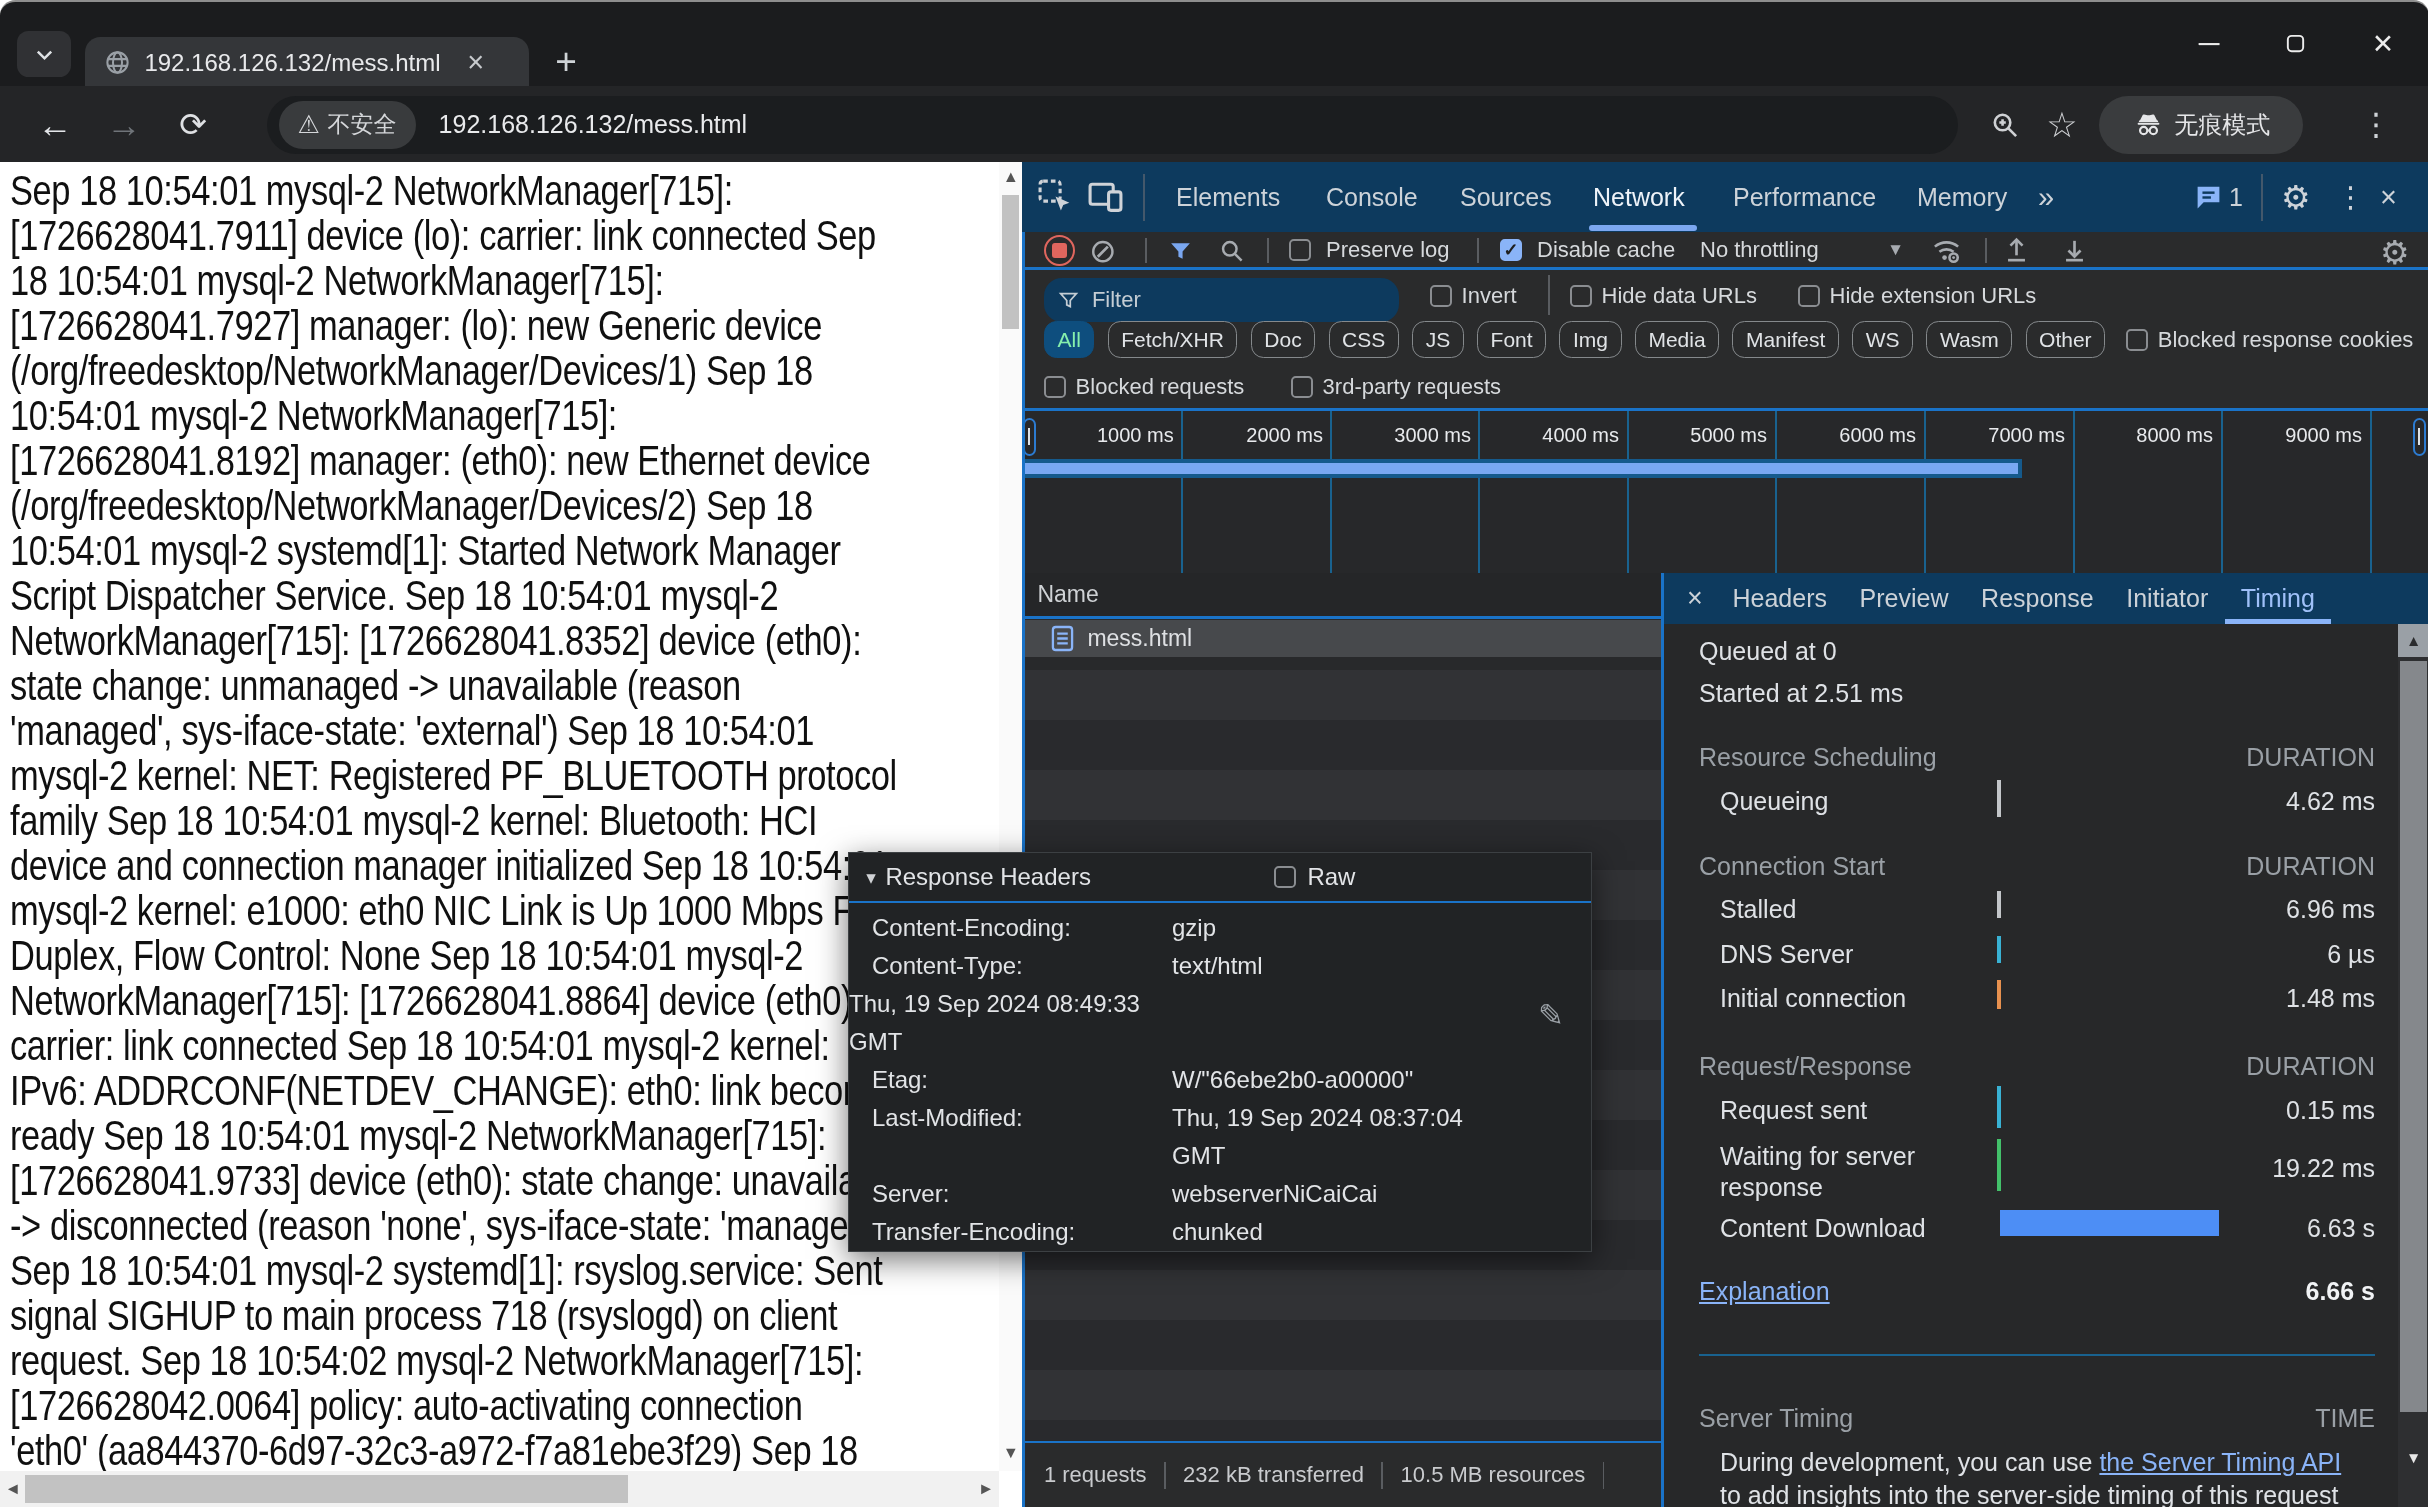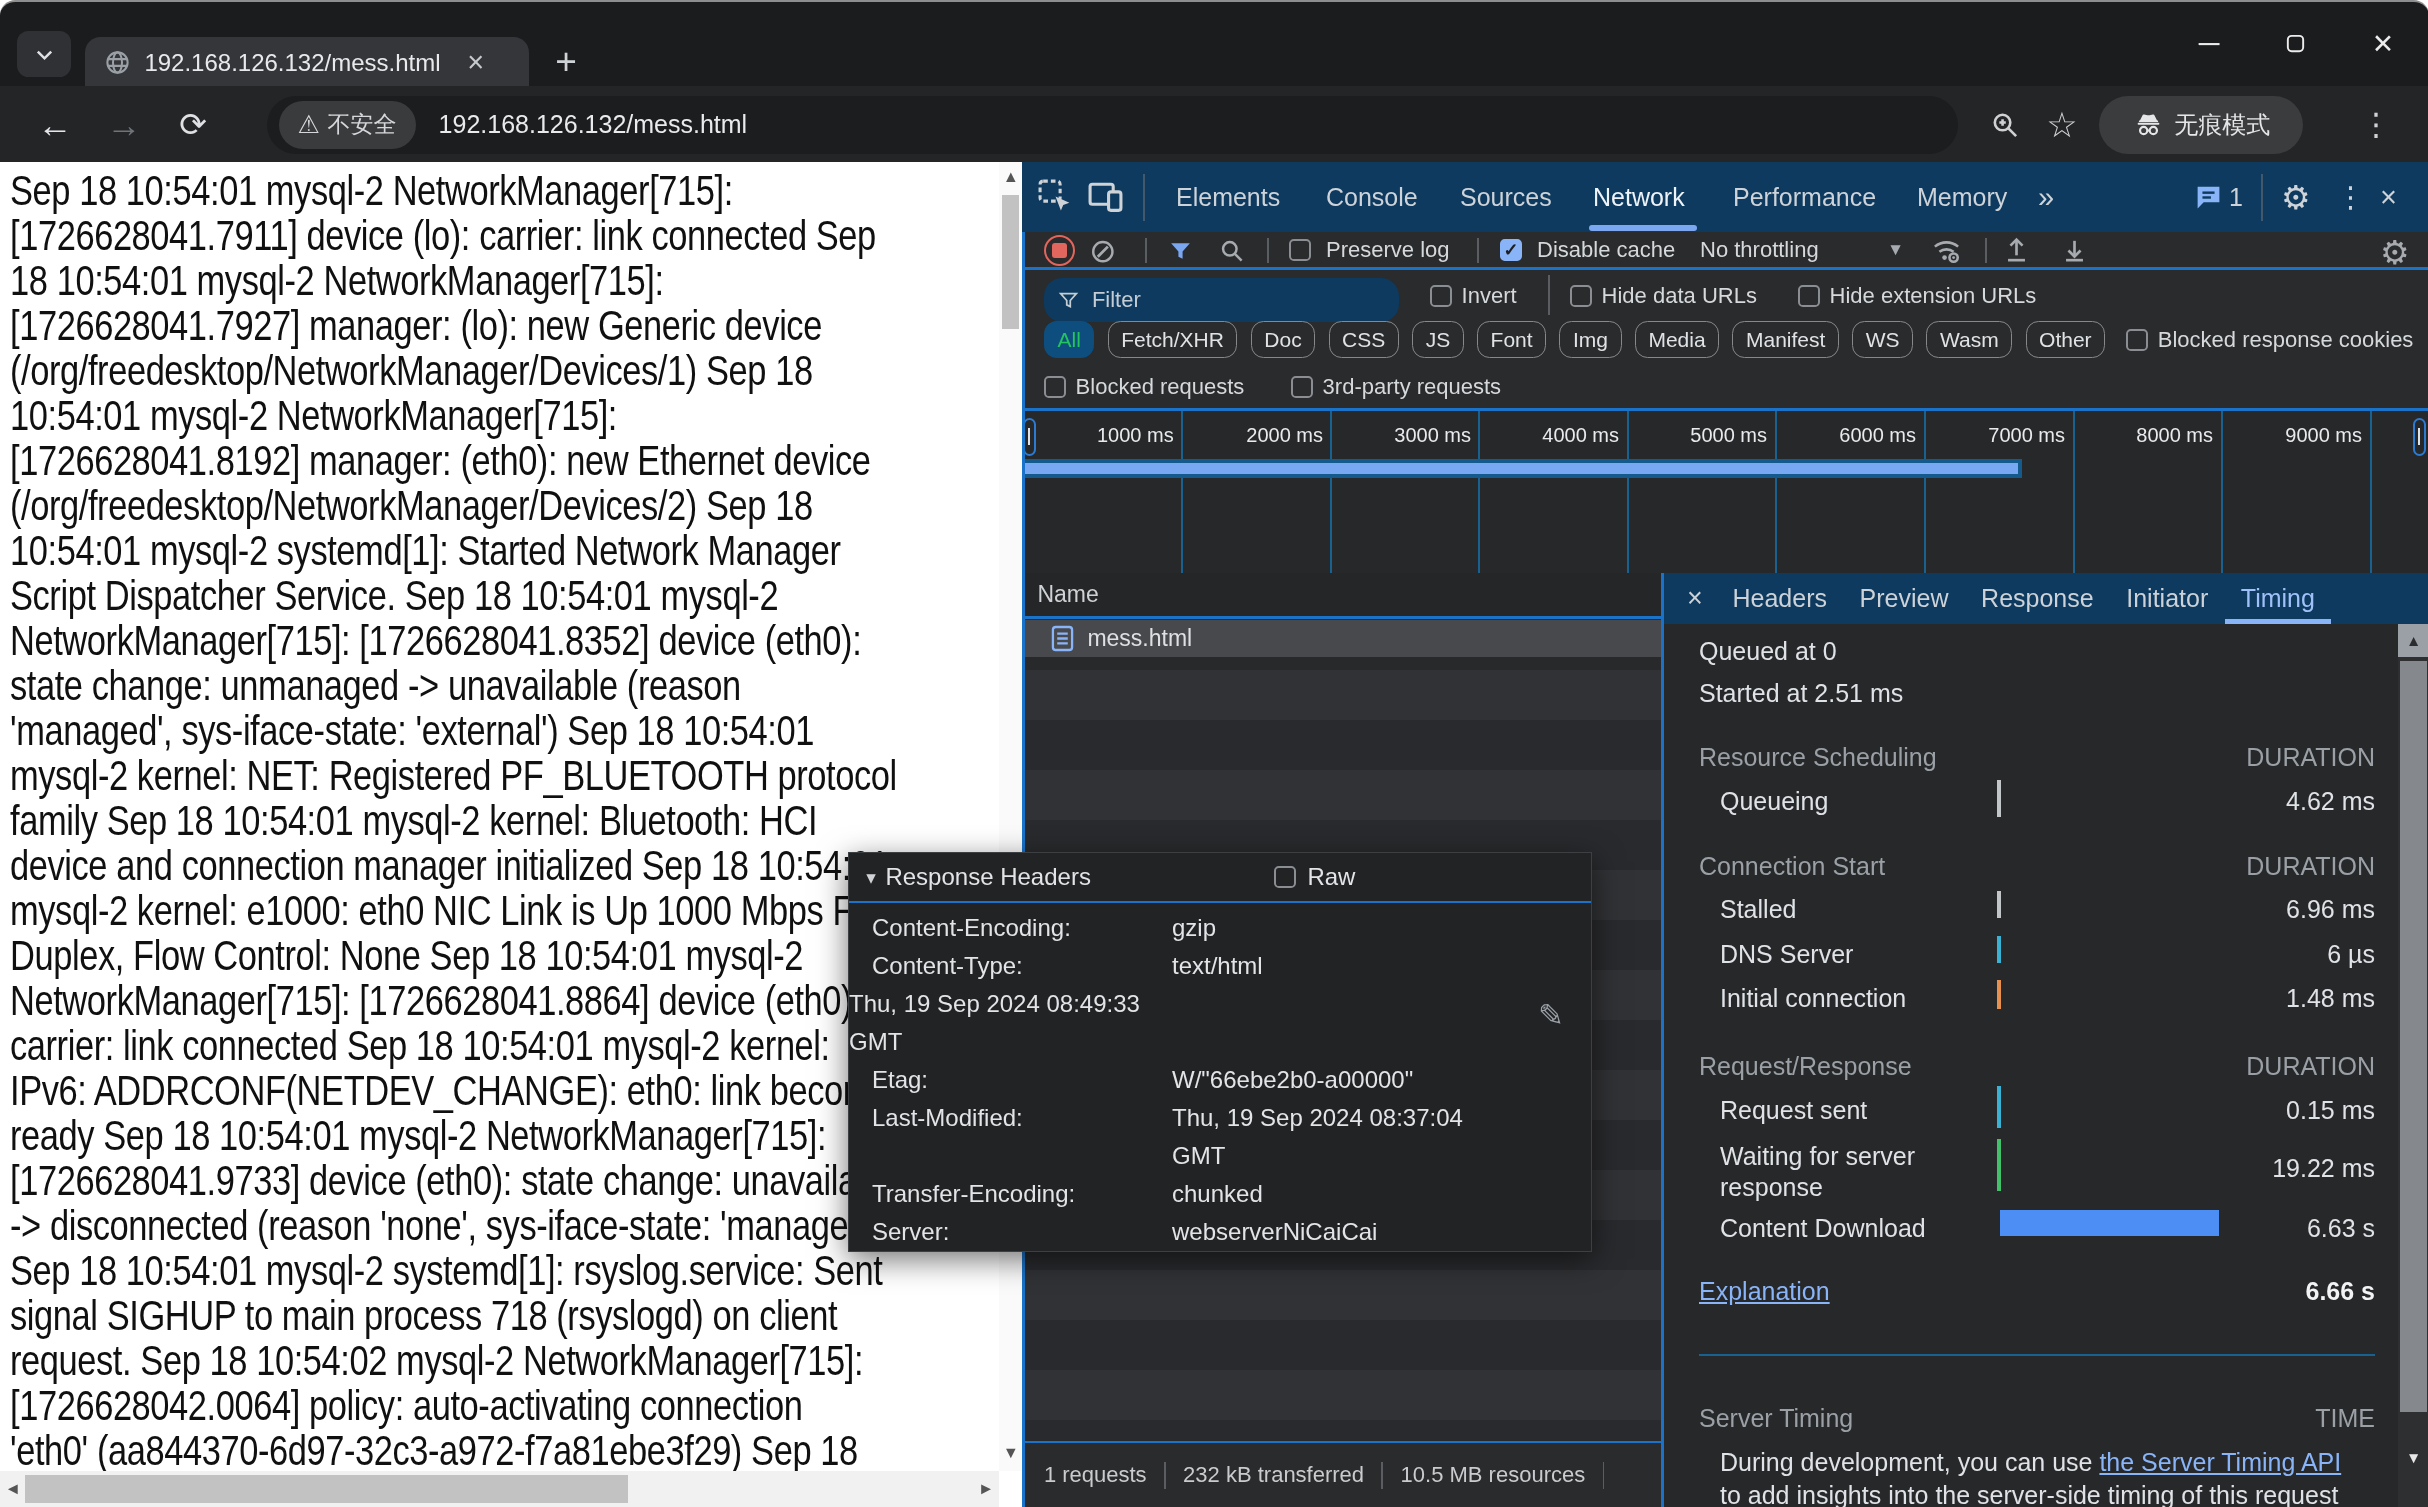--- a/index.html
+++ b/index.html
@@ -61,21 +61,21 @@
   
   #filterarea{left:0;top:108px;width:1406px;height:138px;background:#2a2b2c;}
   #blueline2{left:0;top:246px;width:1406px;height:2.9px;background:#1a73c8;}
   #filterpill{left:22px;top:116px;width:355px;height:44px;background:#0d3a5e;border-radius:18px;
     display:flex;align-items:center;gap:11.5px;padding-left:13.4px;box-sizing:border-box;}
   #filterpill span{color:#c4cdd4;font-size:22px;}
   .frow{position:absolute;display:flex;align-items:center;gap:9.6px;color:#d6d9dc;font-size:22px;}
   #chips{left:22px;top:159px;width:1383px;height:37px;display:flex;align-items:center;gap:13.4px;}
   .chip{height:37px;border:1.9px solid #85898c;border-radius:12.5px;display:flex;align-items:center;
     padding:0 12.5px;font-size:21px;color:#e0e3e6;box-sizing:border-box;white-space:nowrap;}
-  .chip.sel{background:#0e4e7e;border-color:#0e4e7e;color:#22c55e;}
+  .chip.sel{background:#0e4e7e;border-color:#0e4e7e;color:#86efac;}
   
   #overview{left:0;top:249px;width:1406px;height:162px;background:#27282a;overflow:hidden;}
   .gline{position:absolute;top:0;height:162px;width:1.9px;background:#19628f;}
   .gtick{position:absolute;top:13.4px;width:144px;text-align:right;font-size:20px;color:#e8eaed;}
   #ovbar{position:absolute;left:0;top:48px;width:1000px;height:19px;background:#155a8c;
     display:flex;align-items:center;}
   #ovbar i{display:block;width:994px;height:10.6px;background:#79a8f2;margin-left:1.9px;}
   .handle{position:absolute;top:6.7px;width:12.5px;height:38px;border:2.9px solid #2c7bd1;border-radius:6.7px;
     box-sizing:border-box;display:flex;align-items:center;justify-content:center;}
   .handle i{width:1.9px;height:17.3px;background:#dfe3e7;}
@@ -522,24 +522,24 @@
     </div>
     <div class="hrow">
       <span class="hname">Etag:</span>
       <span class="hval">W/"66ebe2b0-a00000"</span>
     </div>
     <div class="hrow">
       <span class="hname">Last-Modified:</span>
       <span class="hval">Thu, 19 Sep 2024 08:37:04 GMT</span>
     </div>
     <div class="hrow">
+      <span class="hname">Server:</span>
+      <span class="hval">webserverNiCaiCai</span>
+    </div>
+    <div class="hrow">
       <span class="hname">Transfer-Encoding:</span>
       <span class="hval">chunked</span>
     </div>
-    <div class="hrow">
-      <span class="hname">Server:</span>
-      <span class="hval">webserverNiCaiCai</span>
-    </div>
     <span id="pencil">✎</span>
   </div>
 
 </div>
 
 
 </body></html>

